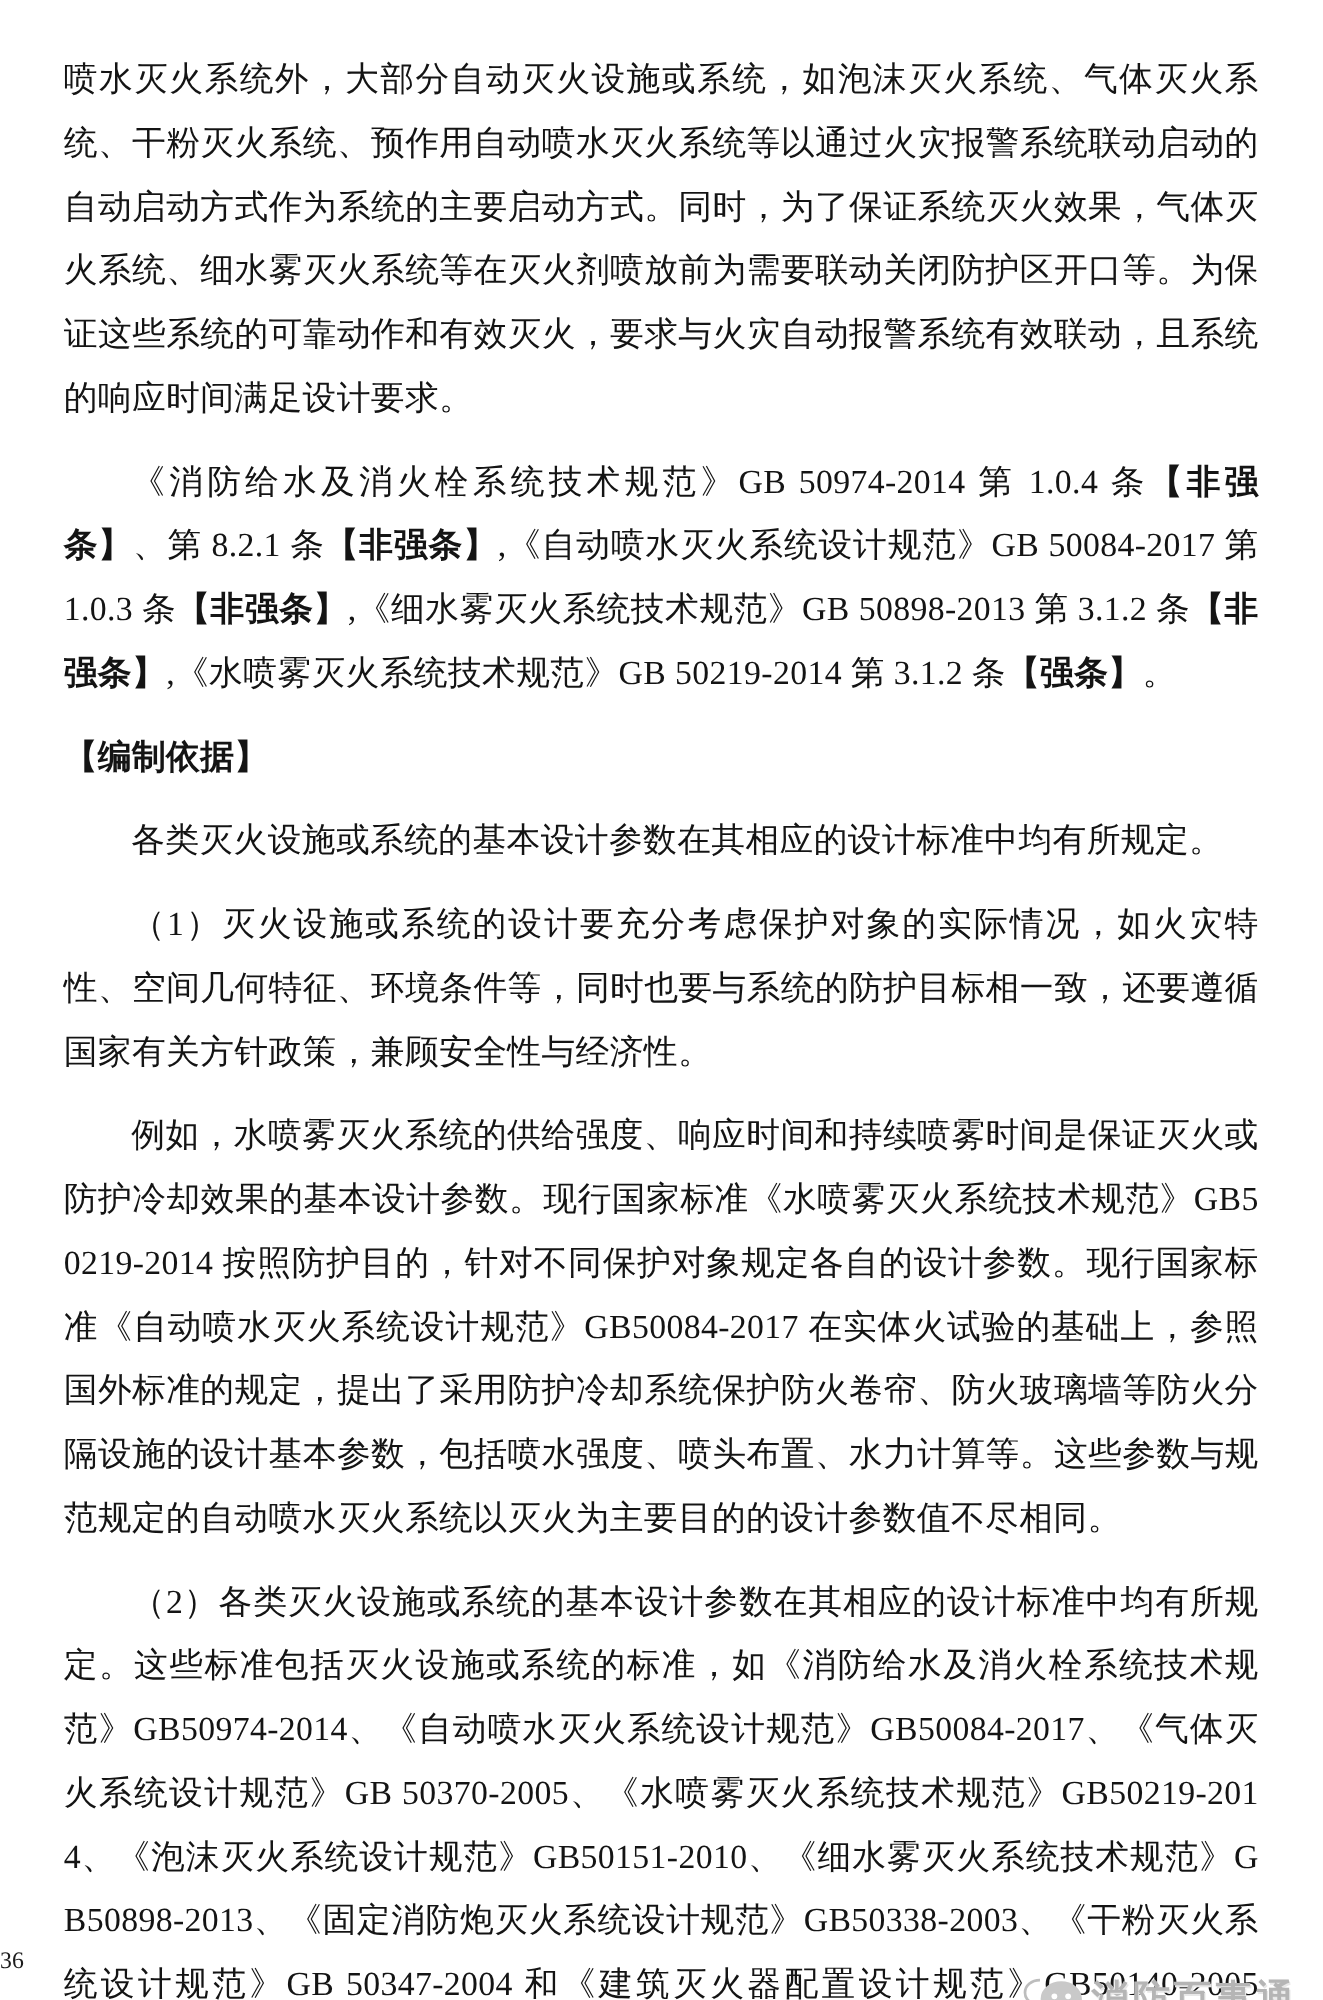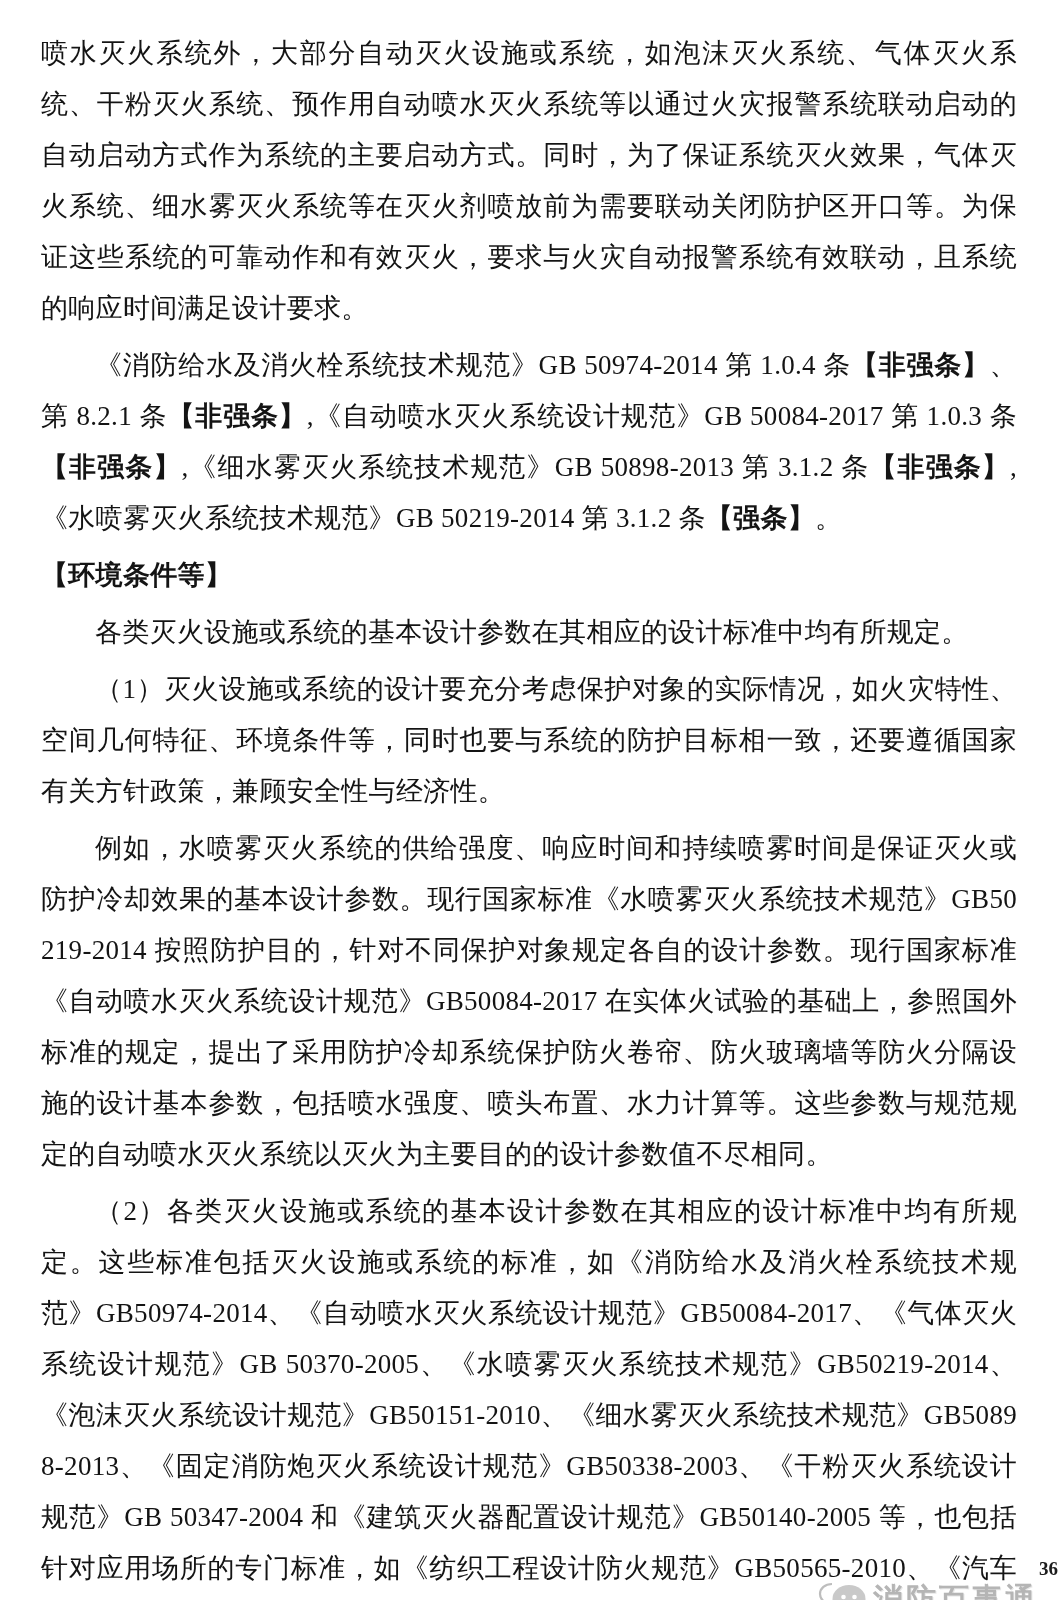--- a/index.html
+++ b/index.html
@@ -20,42 +20,42 @@
     inset: 0;
     background: #ffffff;
   }
   .doc {
     position: absolute;
     left: 35px;
     top: 22px;
     width: 988px;
   }
   .para {
-    margin: 6px;
+    margin: 16px;
     font-size: 27px;
     line-height: 51px;
     text-align: justify;
     text-justify: inter-character;
     word-break: break-all;
     letter-spacing: 0.3px;
   }
   .para.indent {
     text-indent: 2em;
   }
   .bold {
     font-weight: bold;
   }
   .page-number {
     position: absolute;
     left: 0;
     top: 1558px;
     width: 100%;
-    text-align: right;
+    text-align: left;
     font-size: 19px;
-    font-weight: bold;
+    font-weight: normal;
     color: #1c1c1c;
   }
   .watermark {
     position: absolute;
     top: 1534px;
     right: 20px;
     display: flex;
     align-items: center;
     gap: 5px;
     color: #b5b5b5;
@@ -75,21 +75,21 @@
   }
 </style>
 </head>
 <body>
 
 <div class="page">
 
   <div class="doc">
       <p class="para"><span>喷水灭火系统外，大部分自动灭火设施或系统，如泡沫灭火系统、气体灭火系统、干粉灭火系统、预作用自动喷水灭火系统等以通过火灾报警系统联动启动的自动启动方式作为系统的主要启动方式。同时，为了保证系统灭火效果，气体灭火系统、细水雾灭火系统等在灭火剂喷放前为需要联动关闭防护区开口等。为保证这些系统的可靠动作和有效灭火，要求与火灾自动报警系统有效联动，且系统的响应时间满足设计要求。</span></p>
       <p class="para indent"><span>《消防给水及消火栓系统技术规范》GB 50974-2014 第 1.0.4 条</span><span class="bold">【非强条】</span><span>、第 8.2.1 条</span><span class="bold">【非强条】</span><span>,《自动喷水灭火系统设计规范》GB 50084-2017 第 1.0.3 条</span><span class="bold">【非强条】</span><span>,《细水雾灭火系统技术规范》GB 50898-2013 第 3.1.2 条</span><span class="bold">【非强条】</span><span>,《水喷雾灭火系统技术规范》GB 50219-2014 第 3.1.2 条</span><span class="bold">【强条】</span><span>。</span></p>
-      <p class="para"><span class="bold">【环境条件等】</span></p>
+      <p class="para"><span class="bold">【编制依据】</span></p>
       <p class="para indent"><span>各类灭火设施或系统的基本设计参数在其相应的设计标准中均有所规定。</span></p>
       <p class="para indent"><span>（1）灭火设施或系统的设计要充分考虑保护对象的实际情况，如火灾特性、空间几何特征、环境条件等，同时也要与系统的防护目标相一致，还要遵循国家有关方针政策，兼顾安全性与经济性。</span></p>
       <p class="para indent"><span>例如，水喷雾灭火系统的供给强度、响应时间和持续喷雾时间是保证灭火或防护冷却效果的基本设计参数。现行国家标准《水喷雾灭火系统技术规范》GB50219-2014 按照防护目的，针对不同保护对象规定各自的设计参数。现行国家标准《自动喷水灭火系统设计规范》GB50084-2017 在实体火试验的基础上，参照国外标准的规定，提出了采用防护冷却系统保护防火卷帘、防火玻璃墙等防火分隔设施的设计基本参数，包括喷水强度、喷头布置、水力计算等。这些参数与规范规定的自动喷水灭火系统以灭火为主要目的的设计参数值不尽相同。</span></p>
       <p class="para indent"><span>（2）各类灭火设施或系统的基本设计参数在其相应的设计标准中均有所规定。这些标准包括灭火设施或系统的标准，如《消防给水及消火栓系统技术规范》GB50974-2014、《自动喷水灭火系统设计规范》GB50084-2017、《气体灭火系统设计规范》GB 50370-2005、《水喷雾灭火系统技术规范》GB50219-2014、《泡沫灭火系统设计规范》GB50151-2010、《细水雾灭火系统技术规范》GB50898-2013、《固定消防炮灭火系统设计规范》GB50338-2003、《干粉灭火系统设计规范》GB 50347-2004 和《建筑灭火器配置设计规范》GB50140-2005 等，也包括针对应用场所的专门标准，如《纺织工程设计防火规范》GB50565-2010、《汽车库、修车库、停车场设计防火规范》</span></p>
     </div>
 
   <div class="watermark">
     <span class="wm-icon">
       <svg width="50" height="42" viewBox="0 0 50 42" xmlns="http://www.w3.org/2000/svg">
         <path d="M14 6 C7 6 2 10.5 2 16 C2 19.2 3.7 22 6.4 23.8 L5.2 28.5 L10.4 25.4 C11.5 25.7 12.7 25.9 14 25.9 C14.6 25.9 15.2 25.85 15.8 25.77" fill="none" stroke="#bdbdbd" stroke-width="2.2"></path>

